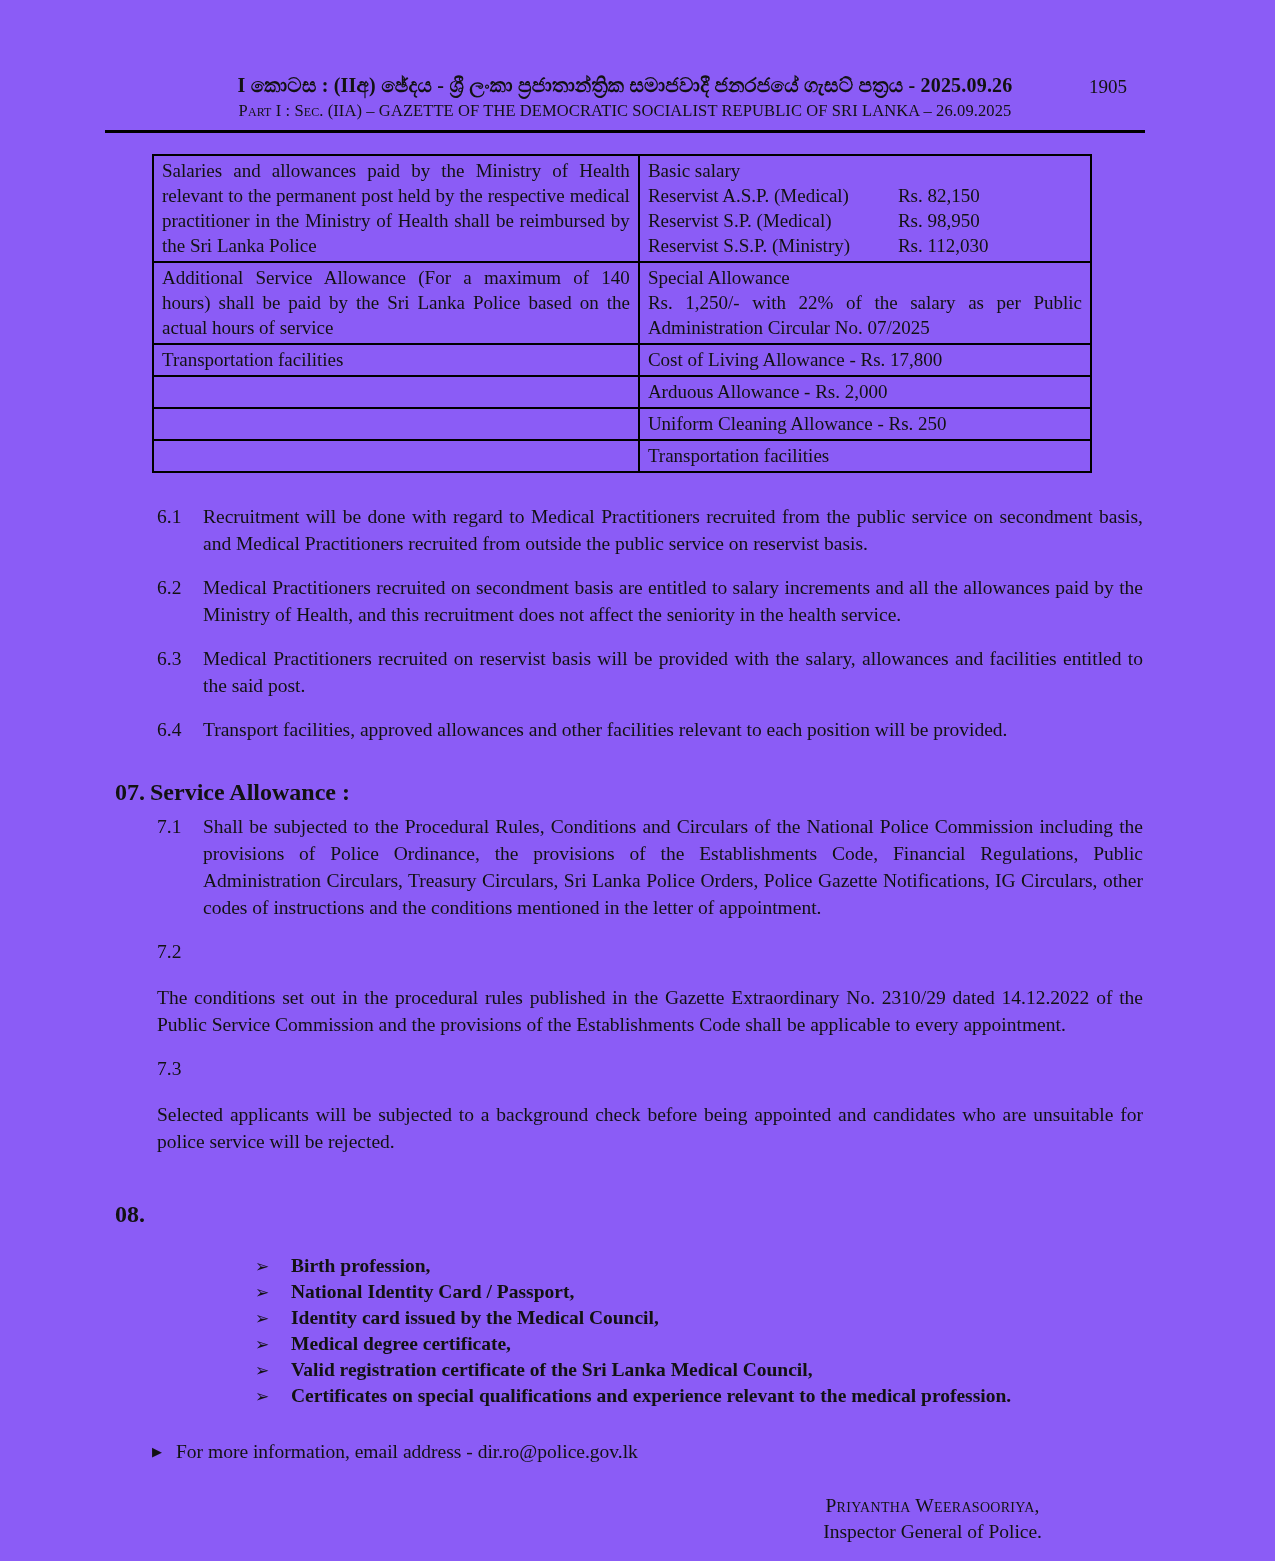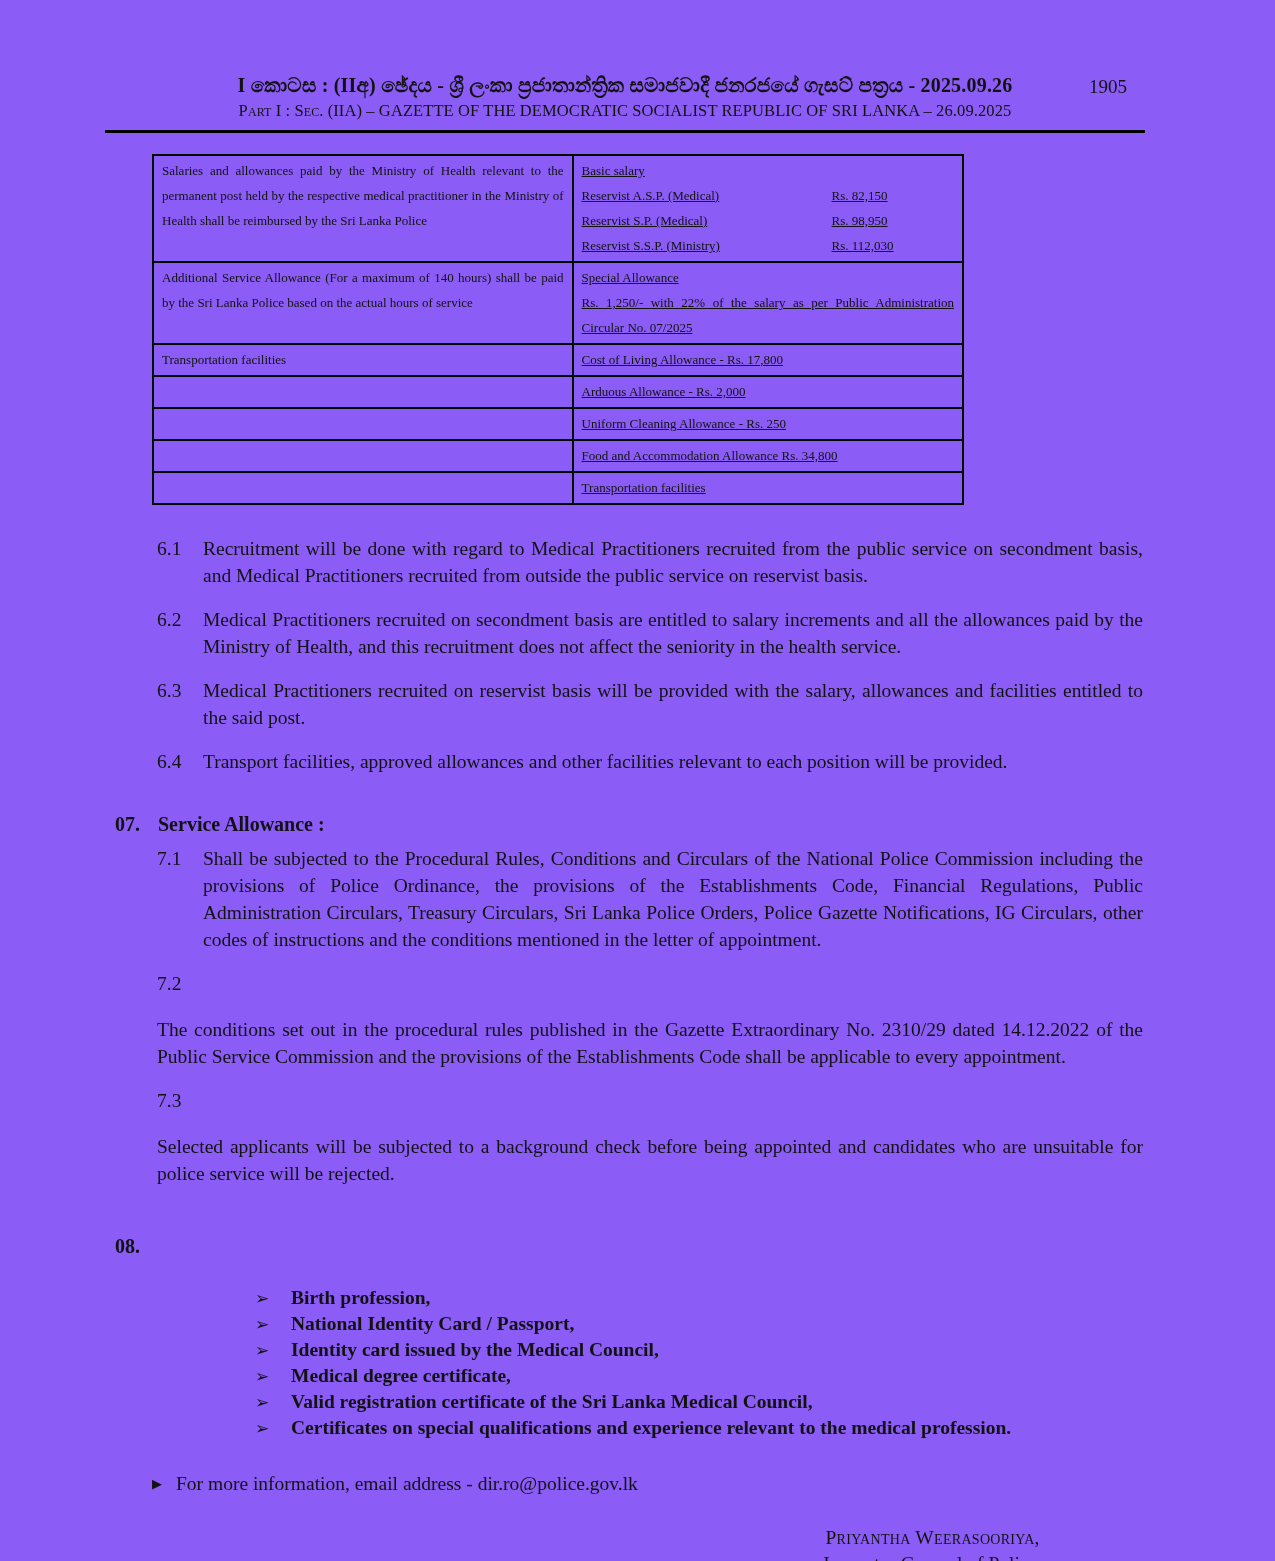--- a/index.html
+++ b/index.html
@@ -20,55 +20,54 @@
   .english-line {
     text-align: center; font-size: 16.5px; margin-top: 4px;
     font-variant: small-caps; letter-spacing: 0.1px;
   }
   .page-number { position: absolute; top: 76px; right: 18px; font-size: 19px; }
   .header-rule { height: 3px; background: #000; margin-top: 9px; }
   
   table.salary {
     border-collapse: collapse;
     margin: 21px 0 0 152px;
-    width: 812px;
-    font-size: 13px;
+    width: 940px;
+    font-size: 19px;
     line-height: 25px;
   }
   table.salary td {
     border: 2px solid #000;
     vertical-align: top;
     padding: 2px 8px 3px 8px;
   }
   td.lcol { width: 51.8%; text-align: justify; }
-  td.rcol { width: 48.2%; text-decoration: underline; }
+  td.rcol { width: 48.2%; }
   .salary-row { display: flex; }
   .salary-row .slabel { width: 250px; flex: 0 0 250px; }
   .rcell-just { text-align: justify; }
   
   .num-item {
     display: flex;
     margin-left: 157px;
     margin-right: 132px;
     font-size: 19.5px;
     line-height: 27px;
   }
   .num-item .num { flex: 0 0 46px; }
   .num-item .txt { flex: 1; text-align: justify; }
   .sec6-1 { margin-top: 30px; }
   .sec6-gap { margin-top: 17px; }
   
   .sec-heading {
     display: flex;
     margin-left: 115px;
     margin-right: 132px;
-    font-size: 20px;
+    font-size: 24px;
     font-weight: 700;
     line-height: 26px;
-    gap: 8px;
   }
   .sec-heading .hnum { flex: 0 0 35px; }
   .sec7-head { margin-top: 36px; }
   .sec7-item { margin-top: 8px; }
   .sec7-gap { margin-top: 17px; flex-direction: column; }
   .sec8-head { margin-top: 46px; }
   
   .cert-list { margin-top: 26px; margin-left: 255px; }
   .cert-item {
     display: flex;
@@ -147,24 +146,20 @@
     <tr>
       <td class="lcol"></td>
       <td class="rcol">Arduous Allowance - Rs. 2,000</td>
     </tr>
     <tr>
       <td class="lcol"></td>
       <td class="rcol">Uniform Cleaning Allowance - Rs. 250</td>
     </tr>
     <tr>
       <td class="lcol"></td>
-      <td class="rcol">Food and Accommodation Allowance Rs. 34,800</td>
-    </tr>
-    <tr>
-      <td class="lcol"></td>
       <td class="rcol">Transportation facilities</td>
     </tr>
   </tbody>
     </table>
 
   <div class="num-item sec6-1">
     <span class="num">6.1</span>
     <span class="txt">Recruitment will be done with regard to Medical Practitioners recruited from the public service on secondment basis, and Medical Practitioners recruited from outside the public service on reservist basis.</span>
   </div>
   <div class="num-item sec6-gap">

